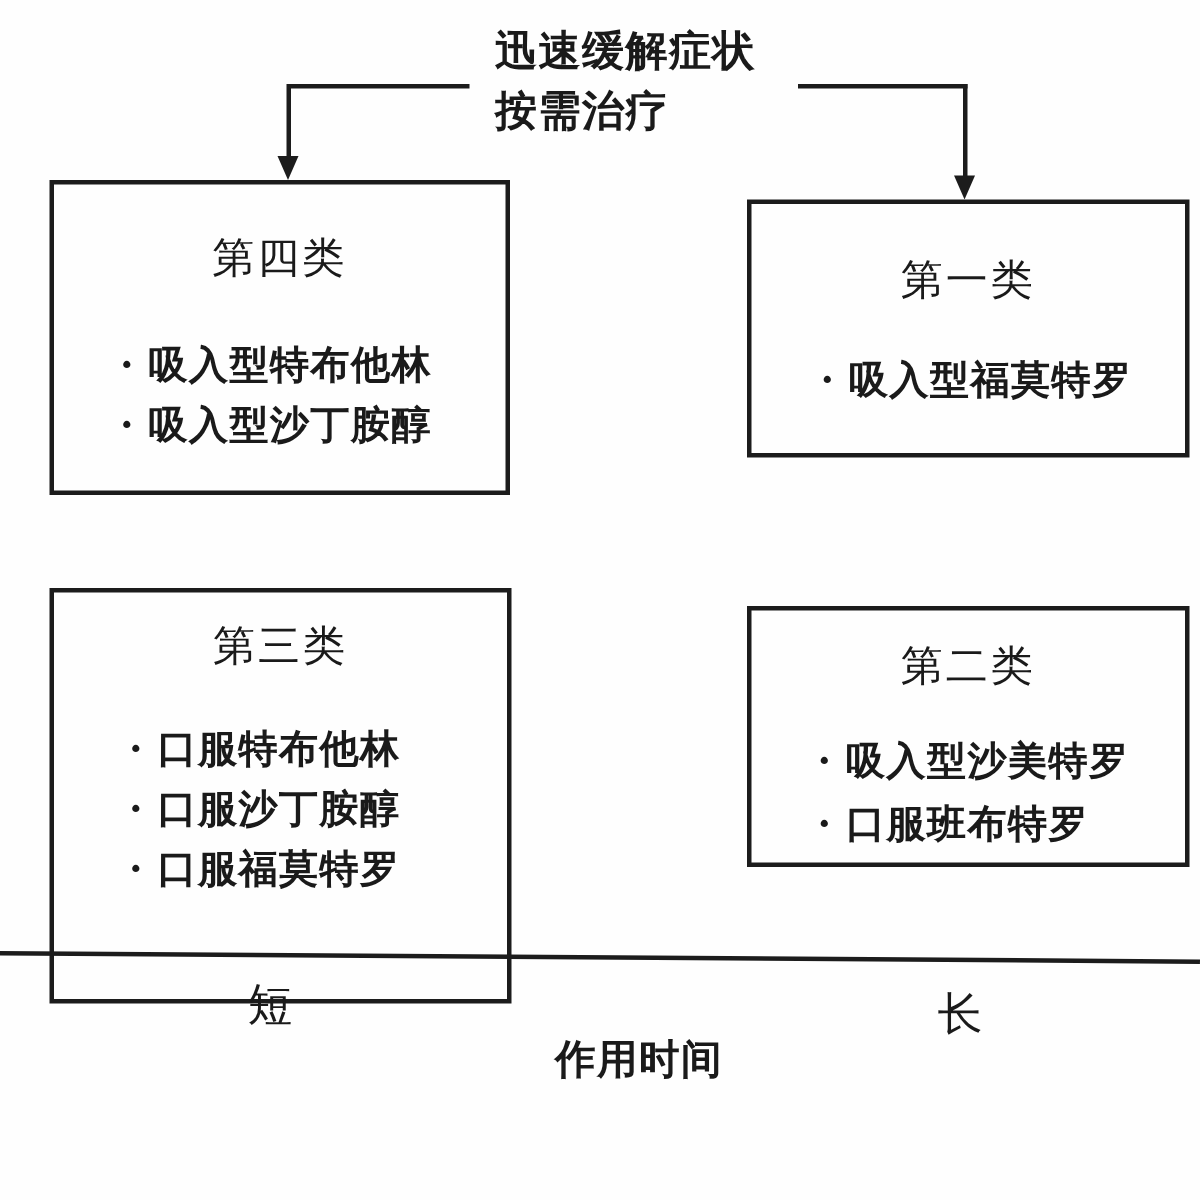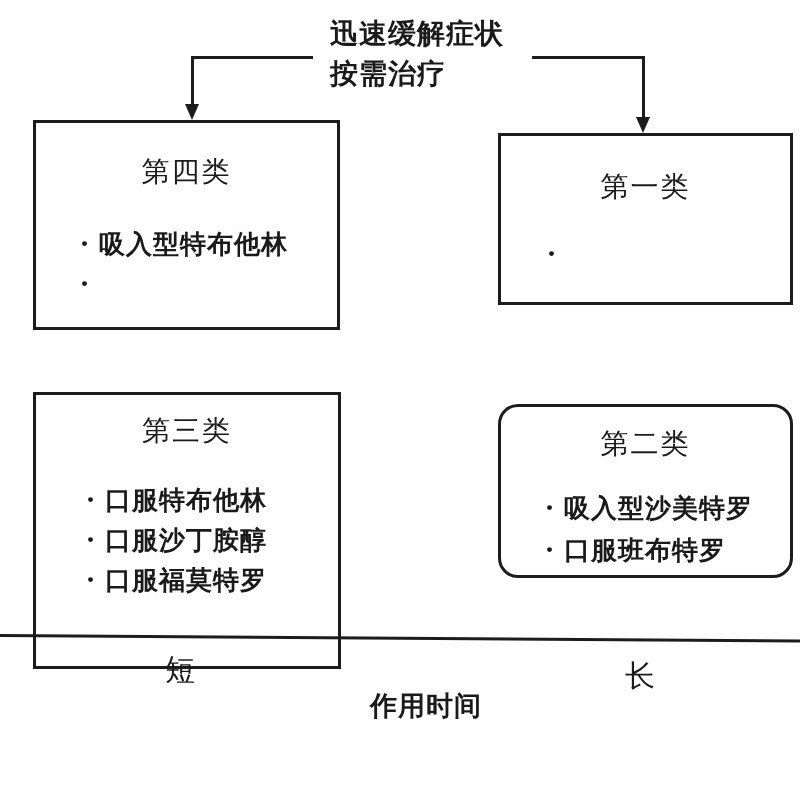--- a/index.html
+++ b/index.html
@@ -33,21 +33,21 @@
   #box-class4 .bullets { margin-top:33px; padding-left:44px; }
   #box-class4 .bullet-line { line-height:40px; }
   #box-class1 { left:498px; top:133px; width:295px; height:172px; }
   #box-class1 .box-title { margin-top:32px; }
   #box-class1 .bullets { margin-top:28px; padding-left:46px; }
   #box-class1 .bullet-line { line-height:40px; }
   #box-class3 { left:33px;  top:392px; width:308px; height:277px; }
   #box-class3 .box-title { margin-top:17px; }
   #box-class3 .bullets { margin-top:30px; padding-left:50px; }
   #box-class3 .bullet-line { line-height:40px; }
-  #box-class2 { left:498px; top:404px; width:295px; height:174px;border-radius:20px; }
+  #box-class2 { left:498px; top:404px; width:295px; height:174px; }
   #box-class2 .box-title { margin-top:18px; }
   #box-class2 .bullets { margin-top:24px; padding-left:44px; }
   #box-class2 .bullet-line { line-height:42px; }
   
   .axis-line { position:absolute; left:0; top:634px; width:800px; height:3px; background:#1c1c1c;
                transform:rotate(0.4deg); transform-origin:left center; }
   .axis-label { position:absolute; font-size:30px; white-space:nowrap; }
   #axis-label-short { left:165px; top:650px; }
   #axis-label-long  { left:625px; top:656px; }
   .axis-title { position:absolute; left:370px; top:688px; font-size:27px; font-weight:700; letter-spacing:1px; white-space:nowrap; }
@@ -76,29 +76,31 @@
 
   <div class="box" id="box-class4">
     <div class="box-title">第四类</div>
     <div class="bullets">
       <div class="bullet-line">
         <span class="bullet-dot">·</span>
         <span>吸入型特布他林</span>
       </div>
       <div class="bullet-line">
         <span class="bullet-dot">·</span>
+        <span>吸入型沙丁胺醇</span>
       </div>
     </div>
   </div>
 
   <div class="box" id="box-class1">
     <div class="box-title">第一类</div>
     <div class="bullets">
       <div class="bullet-line">
         <span class="bullet-dot">·</span>
+        <span>吸入型福莫特罗</span>
       </div>
     </div>
   </div>
 
   <div class="box" id="box-class3">
     <div class="box-title">第三类</div>
     <div class="bullets">
       <div class="bullet-line">
         <span class="bullet-dot">·</span>
         <span>口服特布他林</span>

